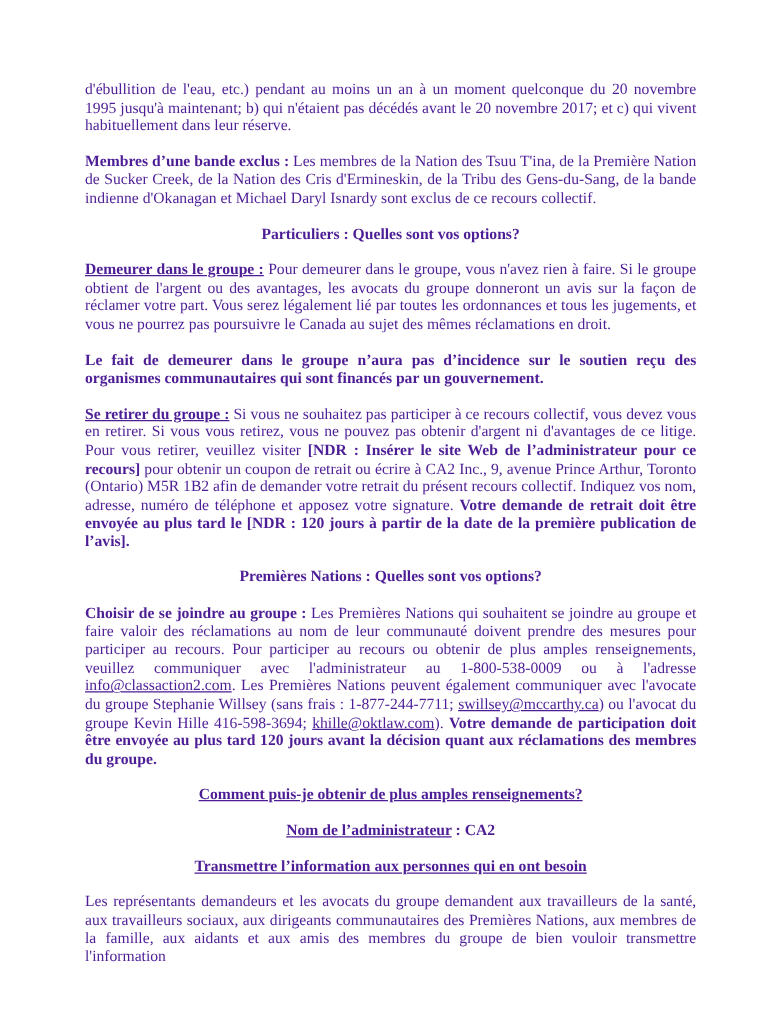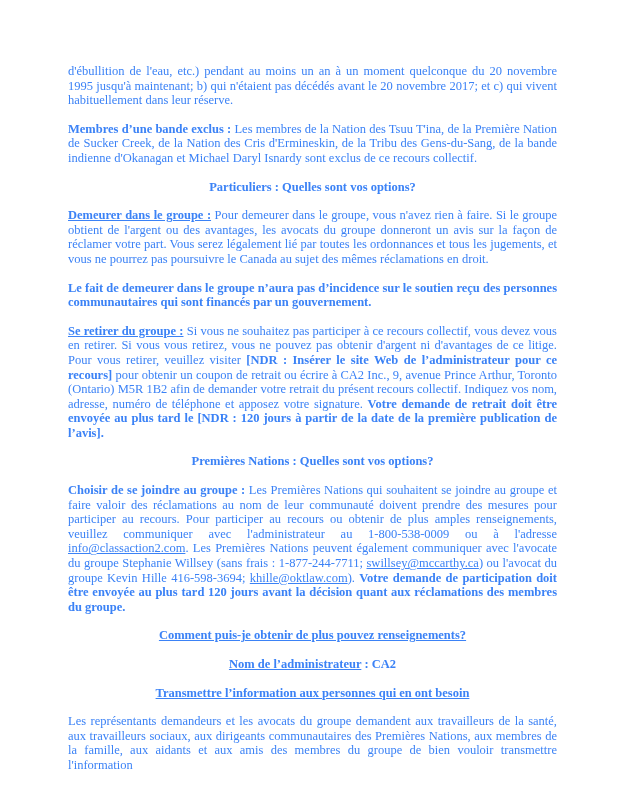--- a/index.html
+++ b/index.html
@@ -11,21 +11,21 @@
     overflow: hidden;
   }
   .page {
     box-sizing: border-box;
     width: 624px;
     height: 808px;
     padding: 64px 67px 0 68px;
     font-family: "Liberation Serif", "DejaVu Serif", serif;
     font-size: 12.5px;
     line-height: 14.6px;
-    color: #3b82f6;
+    color: #4c1d95;
     background: #ffffff;
   }
   .para { margin: 0 0 14px 0; text-align: justify; }
   .heading { margin: 0 0 14px 0; text-align: center; font-weight: bold; }
   .lines { margin: 0 0 14px 0; text-align: center; }
   .line { font-weight: bold; }
   .b { font-weight: bold; }
   .u { text-decoration: underline; }
   .bu { font-weight: bold; text-decoration: underline; }
   .email { text-decoration: underline; color: inherit; }
@@ -36,29 +36,29 @@
 <div class="page">
 
   <p class="para">d'ébullition de l'eau, etc.) pendant au moins un an à un moment quelconque du 20 novembre 1995 jusqu'à maintenant; b) qui n'étaient pas décédés avant le 20 novembre 2017; et c) qui vivent habituellement dans leur réserve.</p>
 
   <p class="para"><span class="b">Membres d’une bande exclus :</span><span> Les membres de la Nation des Tsuu T'ina, de la Première Nation de Sucker Creek, de la Nation des Cris d'Ermineskin, de la Tribu des Gens-du-Sang, de la bande indienne d'Okanagan et Michael Daryl Isnardy sont exclus de ce recours collectif.</span></p>
 
   <p class="heading">Particuliers : Quelles sont vos options?</p>
 
   <p class="para"><span class="bu">Demeurer dans le groupe :</span><span> Pour demeurer dans le groupe, vous n'avez rien à faire. Si le groupe obtient de l'argent ou des avantages, les avocats du groupe donneront un avis sur la façon de réclamer votre part. Vous serez légalement lié par toutes les ordonnances et tous les jugements, et vous ne pourrez pas poursuivre le Canada au sujet des mêmes réclamations en droit.</span></p>
 
-  <p class="para b">Le fait de demeurer dans le groupe n’aura pas d’incidence sur le soutien reçu des personnes communautaires qui sont financés par un gouvernement.</p>
+  <p class="para b">Le fait de demeurer dans le groupe n’aura pas d’incidence sur le soutien reçu des organismes communautaires qui sont financés par un gouvernement.</p>
 
   <p class="para"><span class="bu">Se retirer du groupe :</span><span> Si vous ne souhaitez pas participer à ce recours collectif, vous devez vous en retirer. Si vous vous retirez, vous ne pouvez pas obtenir d'argent ni d'avantages de ce litige. Pour vous retirer, veuillez visiter </span><span class="b">[NDR : Insérer le site Web de l’administrateur pour ce recours]</span><span> pour obtenir un coupon de retrait ou écrire à CA2 Inc., 9, avenue Prince Arthur, Toronto (Ontario) M5R 1B2 afin de demander votre retrait du présent recours collectif. Indiquez vos nom, adresse, numéro de téléphone et apposez votre signature. </span><span class="b">Votre demande de retrait doit être envoyée au plus tard le [NDR : 120 jours à partir de la date de la première publication de l’avis].</span></p>
 
   <p class="heading">Premières Nations : Quelles sont vos options?</p>
 
   <p class="para"><span class="b">Choisir de se joindre au groupe :</span><span> Les Premières Nations qui souhaitent se joindre au groupe et faire valoir des réclamations au nom de leur communauté doivent prendre des mesures pour participer au recours. Pour participer au recours ou obtenir de plus amples renseignements, veuillez communiquer avec l'administrateur au 1-800-538-0009 ou à l'adresse </span><span class="email">info@classaction2.com</span><span>. Les Premières Nations peuvent également communiquer avec l'avocate du groupe Stephanie Willsey (sans frais : 1-877-244-7711; </span><span class="email">swillsey@mccarthy.ca</span><span>) ou l'avocat du groupe Kevin Hille 416-598-3694; </span><span class="email">khille@oktlaw.com</span><span>). </span><span class="b">Votre demande de participation doit être envoyée au plus tard 120 jours avant la décision quant aux réclamations des membres du groupe.</span></p>
 
-  <p class="heading u">Comment puis-je obtenir de plus pouvez renseignements?</p>
+  <p class="heading u">Comment puis-je obtenir de plus amples renseignements?</p>
 
   <div class="lines">
     <div class="line"><span class="u">Nom de l’administrateur</span><span> : CA2</span></div>
   </div>
 
   <p class="heading u">Transmettre l’information aux personnes qui en ont besoin</p>
 
   <p class="para">Les représentants demandeurs et les avocats du groupe demandent aux travailleurs de la santé, aux travailleurs sociaux, aux dirigeants communautaires des Premières Nations, aux membres de la famille, aux aidants et aux amis des membres du groupe de bien vouloir transmettre l'information</p>
 
 </div>

